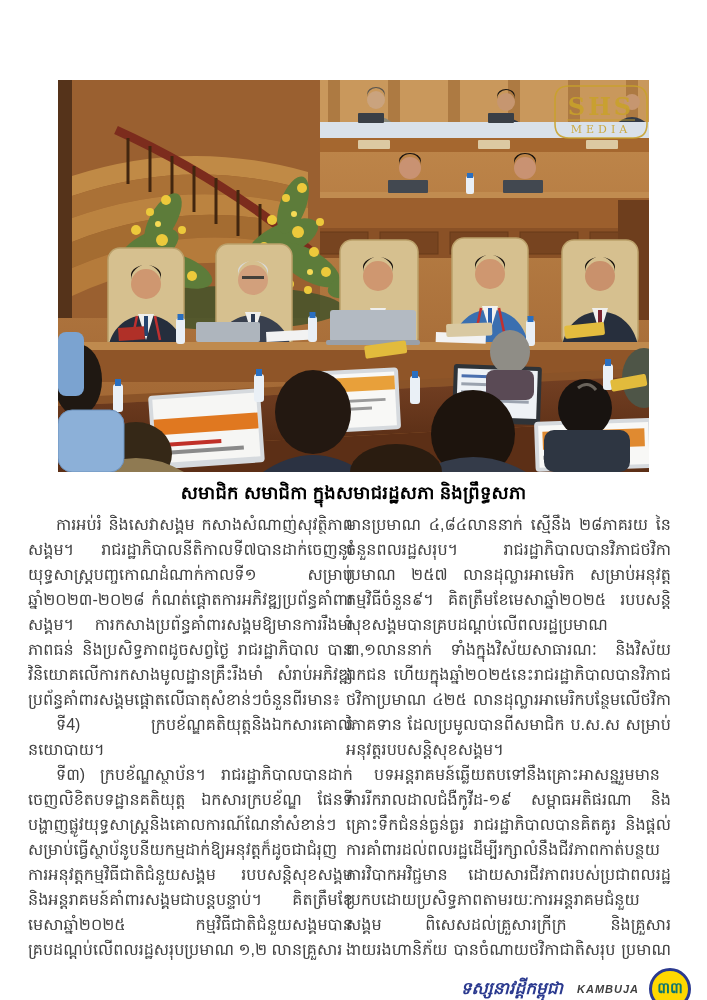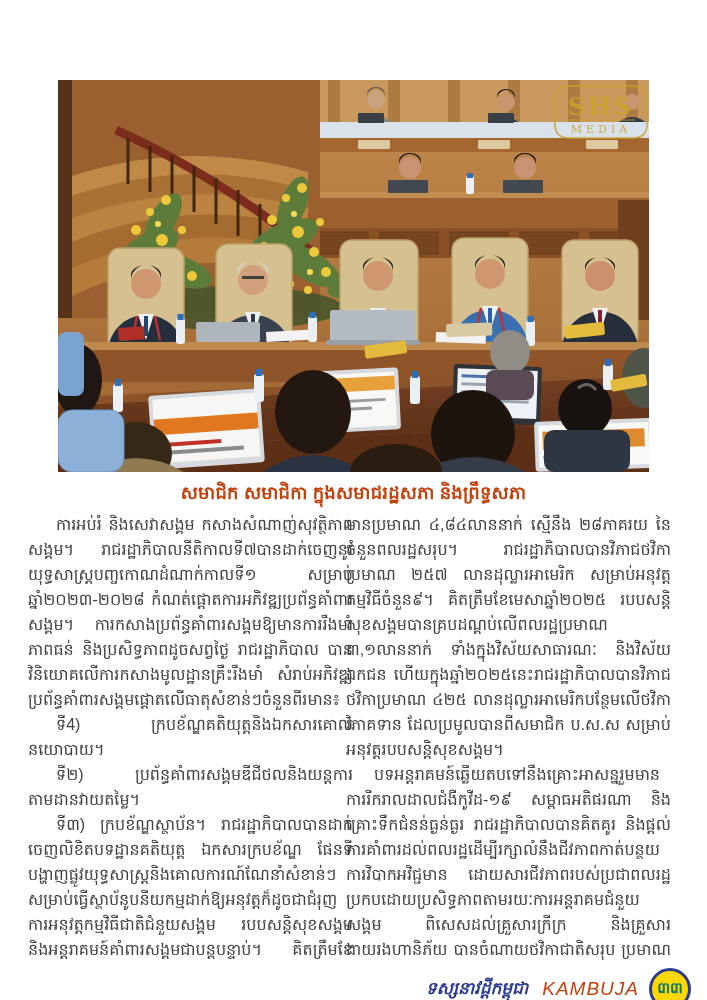--- a/index.html
+++ b/index.html
@@ -6,42 +6,42 @@
   .page{
     position:relative;width:707px;height:1000px;margin:18px auto;background:#ffffff;
     font-family:"Liberation Sans",sans-serif;overflow:hidden;
   }
   .photo{
     position:absolute;left:58px;top:62px;width:591px;height:392px;overflow:hidden;
   }
   .photo svg{display:block;width:100%;height:100%;}
   .caption{
     position:absolute;left:0;top:463px;width:707px;text-align:center;
-    font-size:18px;font-weight:bold;color:#c2410c;letter-spacing:.2px;
+    font-size:18px;font-weight:bold;color:#000000;letter-spacing:.2px;
   }
   .col{
     position:absolute;top:494px;width:325px;height:452px;overflow:hidden;
     font-size:16px;line-height:25px;color:#404040;text-align:justify;
   }
   .col-left{left:28px;}
   .col-right{left:346px;}
   .col p{margin:0;}
   .col p.indent{text-indent:28px;}
   .footer{
     position:absolute;top:948px;right:16px;height:46px;
     display:flex;align-items:center;justify-content:flex-end;
   }
   .footer-rule{
     position:absolute;left:443px;top:987px;width:212px;height:2px;background:#2b3a8f;
   }
   .footer-khmer{
     font-size:17px;font-weight:bold;font-style:italic;color:#2b3a8f;margin-right:14px;
   }
   .footer-latin{
-    font-size:19px;font-weight:normal;font-style:italic;color:#c2410c;letter-spacing:1px;margin-right:10px;
+    font-size:11px;font-weight:bold;font-style:italic;color:#404040;letter-spacing:1px;margin-right:10px;
   }
   .page-badge{
     width:42px;height:42px;border-radius:50%;background:#ffd800;border:3px solid #2b3a8f;
     display:flex;align-items:center;justify-content:center;
     font-size:15px;font-weight:bold;color:#0f766e;box-sizing:border-box;position:relative;z-index:2;
   }
 </style>
 </head>
 <body>
 
@@ -344,21 +344,20 @@
         <text x="46" y="47" text-anchor="middle" font-family="DejaVu Serif, serif" font-size="11" letter-spacing="4" fill="#c9a22a">MEDIA</text>
       </g>
     </svg>
   </figure>
 
   <div class="caption">សមាជិក សមាជិកា ក្នុងសមាជរដ្ឋសភា និងព្រឹទ្ធសភា</div>
 
   <div class="col col-left">
     <p class="indent">ការអប់រំ និងសេវាសង្គម កសាងសំណាញ់សុវត្ថិភាពសង្គម។ រាជរដ្ឋាភិបាលនីតិកាលទី៧បានដាក់ចេញនូវយុទ្ធសាស្ត្របញ្ចកោណដំណាក់កាលទី១ សម្រាប់ឆ្នាំ២០២៣-២០២៨ កំណត់ផ្តោតការអភិវឌ្ឍប្រព័ន្ធគាំពារសង្គម។ ការកសាងប្រព័ន្ធគាំពារសង្គមឱ្យមានការរឹងមាំ ភាពធន់ និងប្រសិទ្ធភាពដូចសព្វថ្ងៃ រាជរដ្ឋាភិបាល បានវិនិយោគលើការកសាងមូលដ្ឋានគ្រឹះរឹងមាំ សំរាប់អភិវឌ្ឍប្រព័ន្ធគាំពារសង្គមផ្តោតលើធាតុសំខាន់ៗចំនួនពីរមាន៖</p>
     <p class="indent">ទី4) ក្របខ័ណ្ឌគតិយុត្តនិងឯកសារគោលនយោបាយ។</p>
-    <p class="indent">ទី២) ប្រព័ន្ធគាំពារសង្គមឌីជីថលនិងយន្តការតាមដានវាយតម្លៃ។</p>
     <p class="indent">ទី៣) ក្របខ័ណ្ឌស្ថាប័ន។ រាជរដ្ឋាភិបាលបានដាក់ចេញលិខិតបទដ្ឋានគតិយុត្ត ឯកសារក្របខ័ណ្ឌ ផែនទីបង្ហាញផ្លូវយុទ្ធសាស្ត្រនិងគោលការណ៍ណែនាំសំខាន់ៗសម្រាប់ធ្វើស្ថាប័នូបនីយកម្មដាក់ឱ្យអនុវត្តក៏ដូចជាជំរុញការអនុវត្តកម្មវិធីជាតិជំនួយសង្គម របបសន្តិសុខសង្គម និងអន្តរាគមន៍គាំពារសង្គមជាបន្តបន្ទាប់។ គិតត្រឹមខែមេសាឆ្នាំ២០២៥ កម្មវិធីជាតិជំនួយសង្គមបានគ្របដណ្តប់លើពលរដ្ឋសរុបប្រមាណ ១,២ លានគ្រួសារ</p>
   </div>
   <div class="col col-right">
     <p>មានប្រមាណ ៤,៨៤លាននាក់ ស្មើនឹង ២៨ភាគរយ នៃចំនួនពលរដ្ឋសរុប។ រាជរដ្ឋាភិបាលបានវិភាជថវិកាប្រមាណ ២៥៧ លានដុល្លារអាមេរិក សម្រាប់អនុវត្តកម្មវិធីចំនួន៩។ គិតត្រឹមខែមេសាឆ្នាំ២០២៥ របបសន្តិសុខសង្គមបានគ្របដណ្តប់លើពលរដ្ឋប្រមាណ ៣,១លាននាក់ ទាំងក្នុងវិស័យសាធារណៈ និងវិស័យឯកជន ហើយក្នុងឆ្នាំ២០២៥នេះរាជរដ្ឋាភិបាលបានវិភាជថវិកាប្រមាណ ៤២៥ លានដុល្លារអាមេរិកបន្ថែមលើថវិកាវិភាគទាន ដែលប្រមូលបានពីសមាជិក ប.ស.ស សម្រាប់អនុវត្តរបបសន្តិសុខសង្គម។</p>
     <p class="indent">បទអន្តរាគមន៍ឆ្លើយតបទៅនឹងគ្រោះអាសន្នរួមមានការរីករាលដាលជំងឺកូវីដ-១៩ សម្ពាធអតិផរណា និងគ្រោះទឹកជំនន់ធ្ងន់ធ្ងរ រាជរដ្ឋាភិបាលបានគិតគូរ និងផ្តល់ការគាំពារដល់ពលរដ្ឋដើម្បីរក្សាលំនឹងជីវភាពកាត់បន្ថយការវិបាកអវិជ្ជមាន ដោយសារជីវភាពរបស់ប្រជាពលរដ្ឋ ប្រកបដោយប្រសិទ្ធភាពតាមរយៈការអន្តរាគមជំនួយសង្គម ពិសេសដល់គ្រួសារក្រីក្រ និងគ្រួសារងាយរងហានិភ័យ បានចំណាយថវិកាជាតិសរុប ប្រមាណ ១ ៤២២លានដុល្លារអាមេរិក។ សមាជរដ្ឋសភានិងព្រឹទ្ធសភាគាំទ្រទាំងស្រុងនូវយុទ្ធសាស្ត្រ និងគោលនយោបាយដ៏ត្រឹមត្រូវ</p>
   </div>
 
   <div class="footer-rule"></div>
   <div class="footer">
     <span class="footer-khmer">ទស្សនាវដ្តីកម្ពុជា</span>

